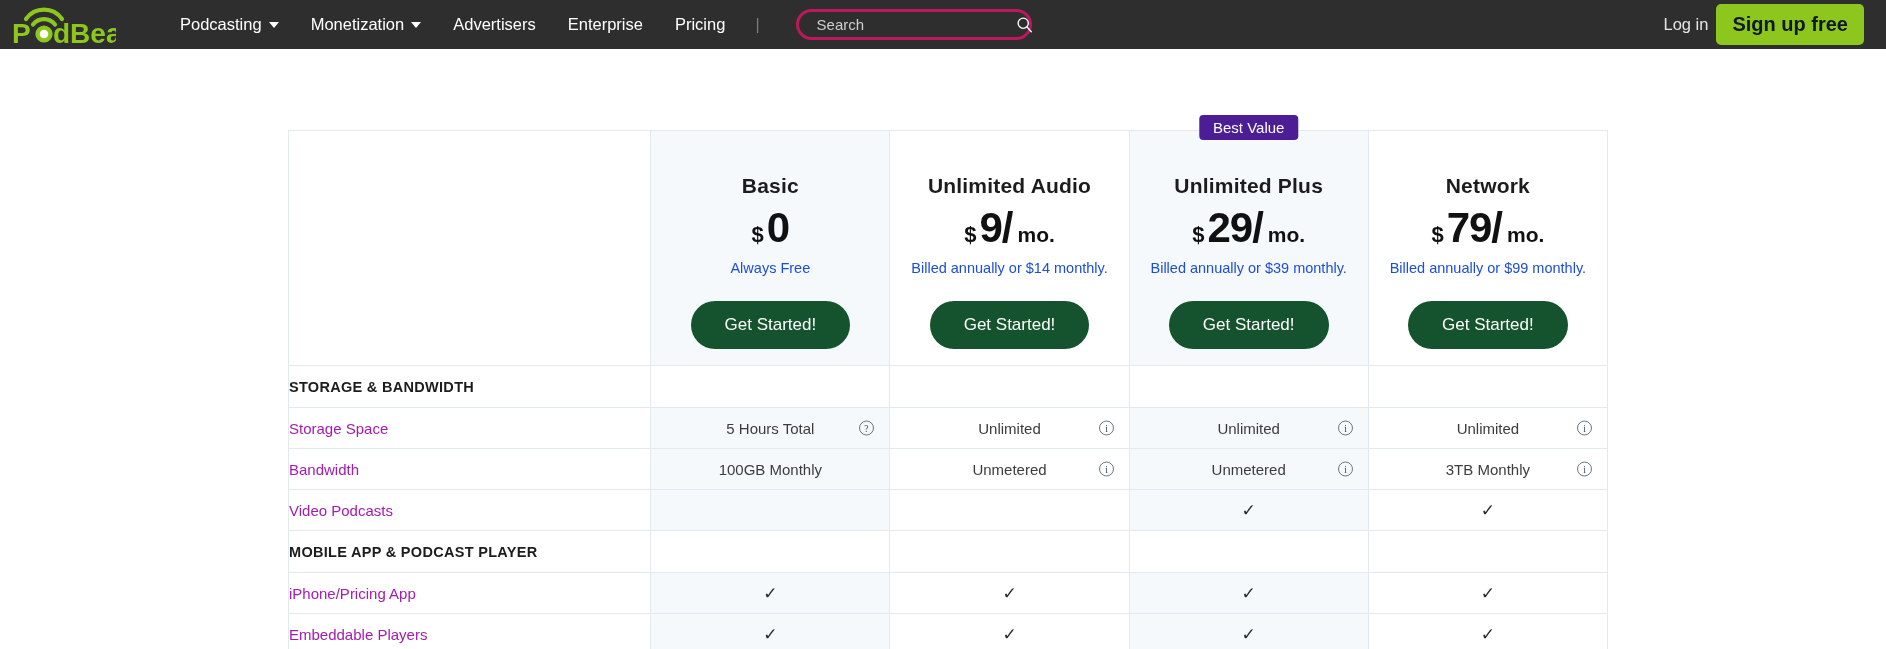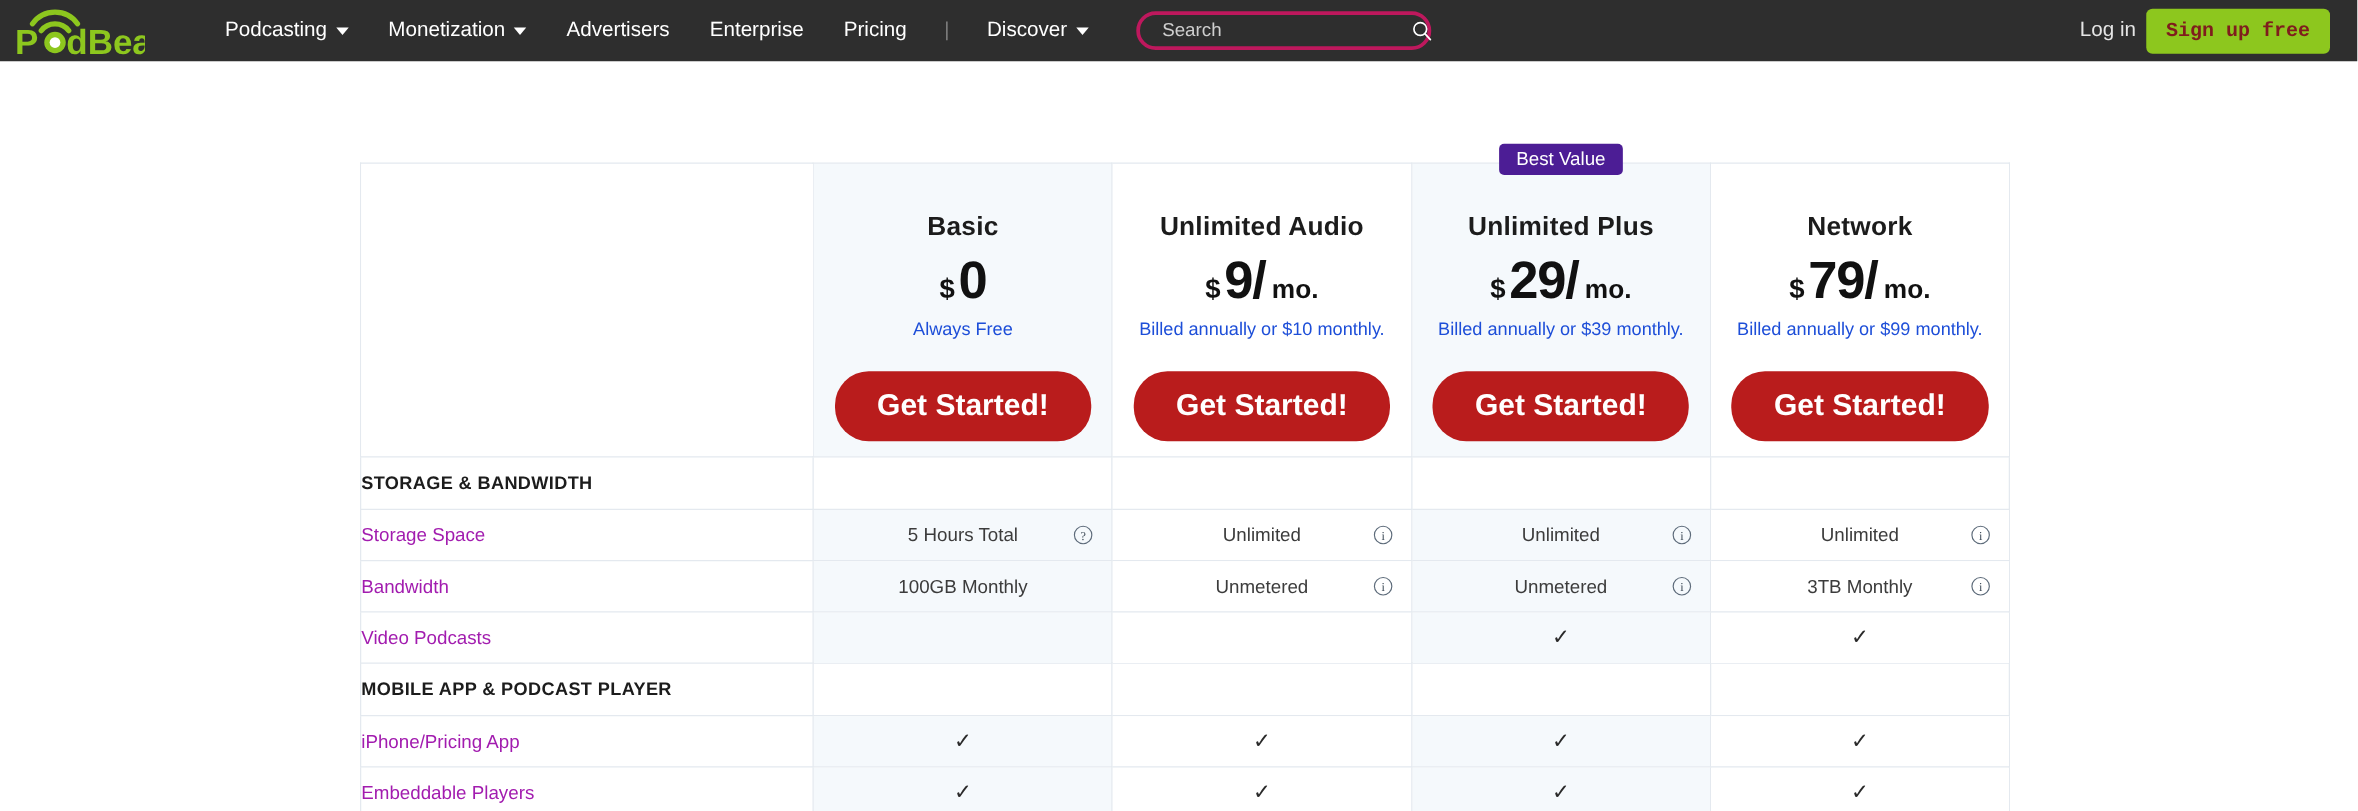--- a/index.html
+++ b/index.html
@@ -86,29 +86,29 @@
   }
   .login-link {
     color: #e5e5e5;
     font-size: 16.5px;
     margin-right: 8px;
     cursor: pointer;
     white-space: nowrap;
   }
   .signup-btn {
     background: #8dc71e;
-    color: #7f1d1d;
-    font-size: 16px;
+    color: #0f172a;
+    font-size: 20px;
     font-weight: bold;
     border: none;
     border-radius: 5px;
     padding: 9px 16px;
     cursor: pointer;
     white-space: nowrap;
-    font-family: Liberation Mono, monospace;
+    font-family: Liberation Sans, sans-serif;
   }
 
   
   .page { position: relative; width: 1886px; }
   .table-wrap {
     position: absolute;
     left: 288px;
     top: 81px;
     width: 1320px;
   }
@@ -172,24 +172,24 @@
   .amt { font-size: 42px; font-weight: bold; letter-spacing: -1px; }
   .per { font-size: 21px; font-weight: bold; margin-left: 5px; }
   .billing {
     margin-top: 11px;
     font-size: 14.5px;
     color: #1d4ed8;
   }
   .cta {
     display: inline-block;
     margin-top: 25px;
-    background: #b91c1c;
+    background: #14532d;
     color: #ffffff;
-    font-size: 24px;
-    font-weight: bold;
+    font-size: 17px;
+    font-weight: normal;
     border: none;
     border-radius: 27px;
     padding: 14px 34px;
     cursor: pointer;
     font-family: "Liberation Sans", sans-serif;
     white-space: nowrap;
   }
 
   
   .sec-cell {
@@ -261,24 +261,20 @@
     <div class="nav-item">
       <span>Advertisers</span>
     </div>
     <div class="nav-item">
       <span>Enterprise</span>
     </div>
     <div class="nav-item">
       <span>Pricing</span>
     </div>
     <div class="nav-sep">|</div>
-    <div class="nav-item">
-      <span>Discover</span>
-      <span class="caret"></span>
-    </div>
   </div>
 
   <div class="search-box">
     <input class="search-input" type="text" placeholder="Search" style="">
     <svg class="search-icon" viewBox="0 0 20 20">
       <circle cx="8.5" cy="8.5" r="6" fill="none" stroke="#ffffff" stroke-width="1.6"></circle>
       <line x1="13" y1="13" x2="18" y2="18.5" stroke="#ffffff" stroke-width="1.6" stroke-linecap="round"></line>
     </svg>
   </div>
 
@@ -302,21 +298,21 @@
           <tr>
             <td class="hdr-cell hdr-blank"></td>
             <td class="hdr-cell tint"><div class="plan-name">Basic</div><div class="price-line">
                 <span class="cur">$</span>
                 <span class="amt">0</span>
               </div><div class="billing">Always Free</div><button class="cta">Get Started!</button></td>
             <td class="hdr-cell plain"><div class="plan-name">Unlimited Audio</div><div class="price-line">
                 <span class="cur">$</span>
                 <span class="amt">9/</span>
                 <span class="per">mo.</span>
-              </div><div class="billing">Billed annually or $10 monthly.</div><button class="cta">Get Started!</button></td>
+              </div><div class="billing">Billed annually or $14 monthly.</div><button class="cta">Get Started!</button></td>
             <td class="hdr-cell tint"><div class="badge">Best Value</div><div class="plan-name">Unlimited Plus</div><div class="price-line">
                 <span class="cur">$</span>
                 <span class="amt">29/</span>
                 <span class="per">mo.</span>
               </div><div class="billing">Billed annually or $39 monthly.</div><button class="cta">Get Started!</button></td>
             <td class="hdr-cell plain"><div class="plan-name">Network</div><div class="price-line">
                 <span class="cur">$</span>
                 <span class="amt">79/</span>
                 <span class="per">mo.</span>
               </div><div class="billing">Billed annually or $99 monthly.</div><button class="cta">Get Started!</button></td>

